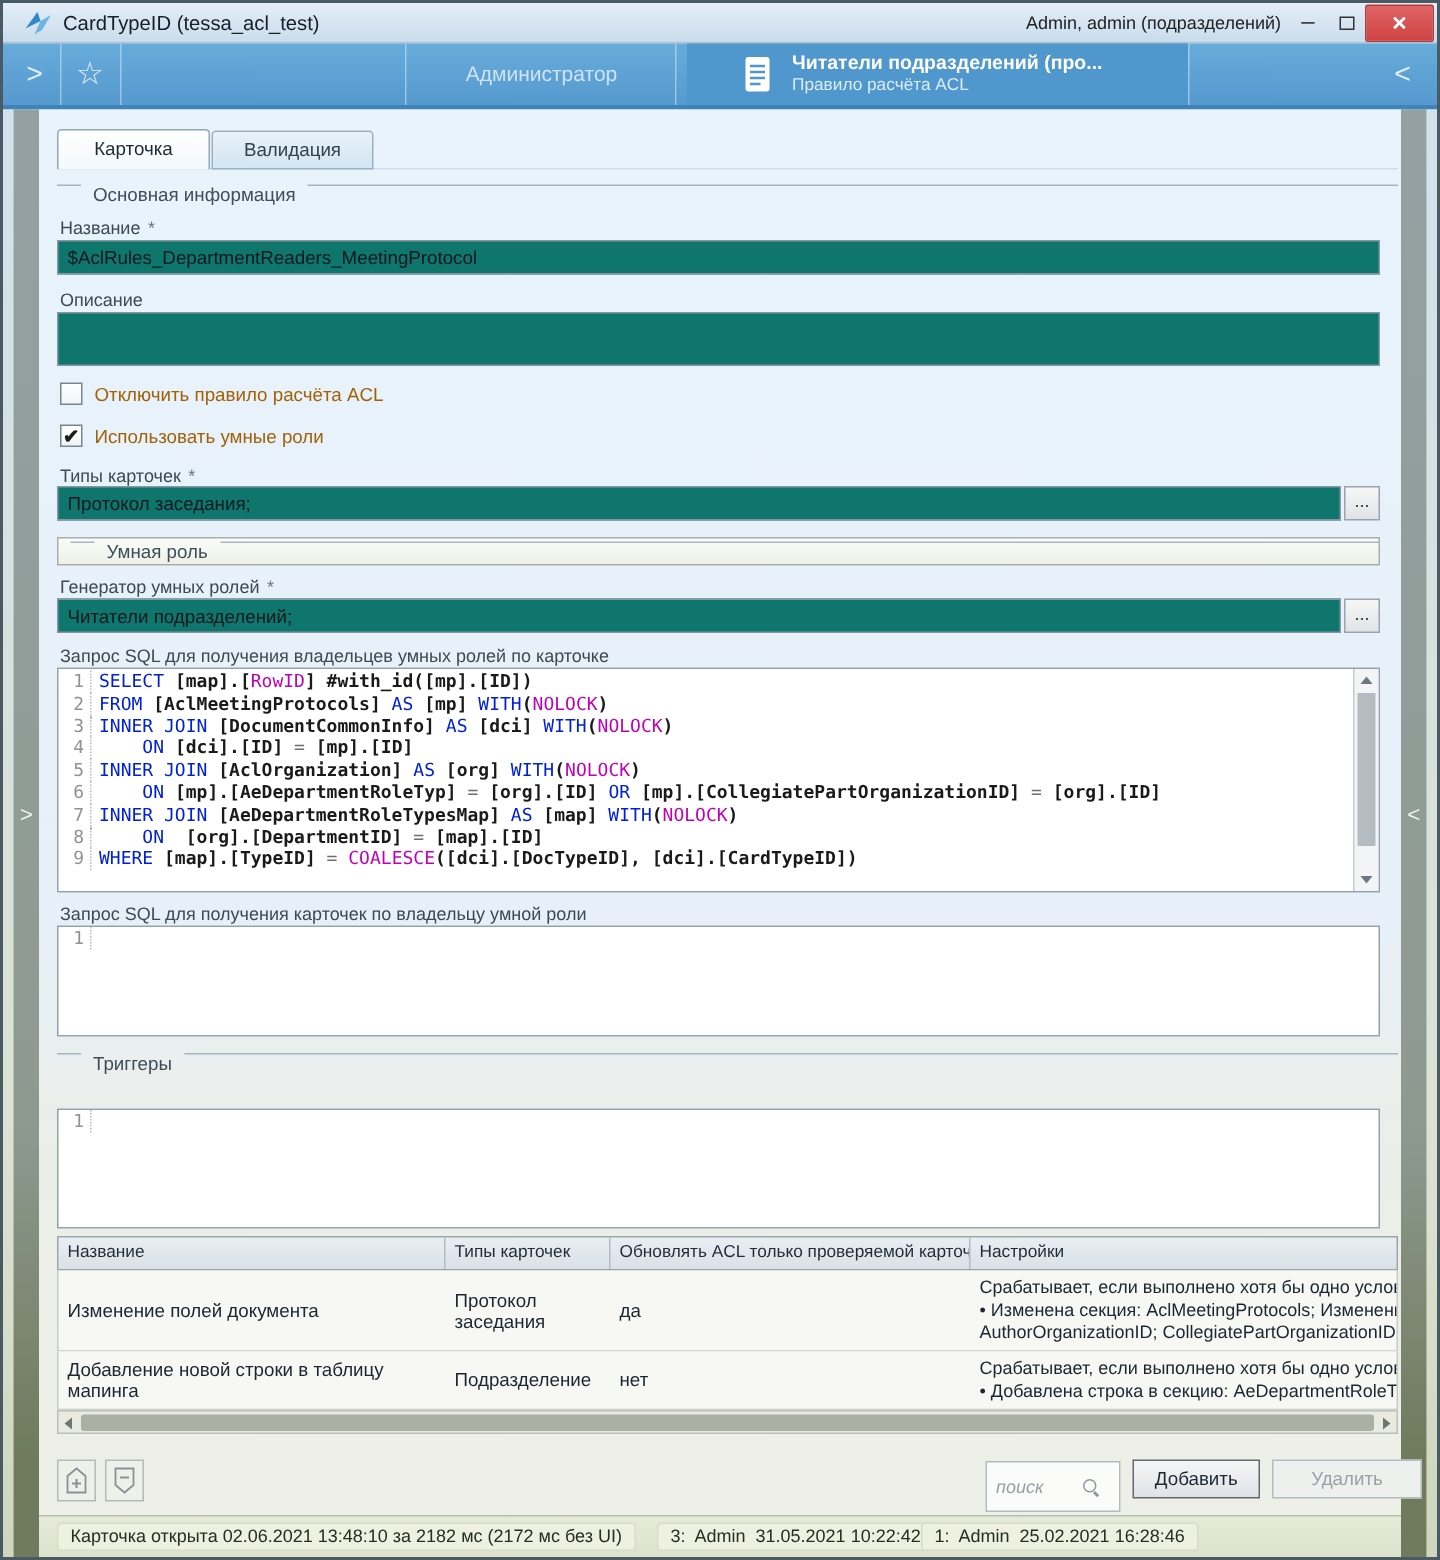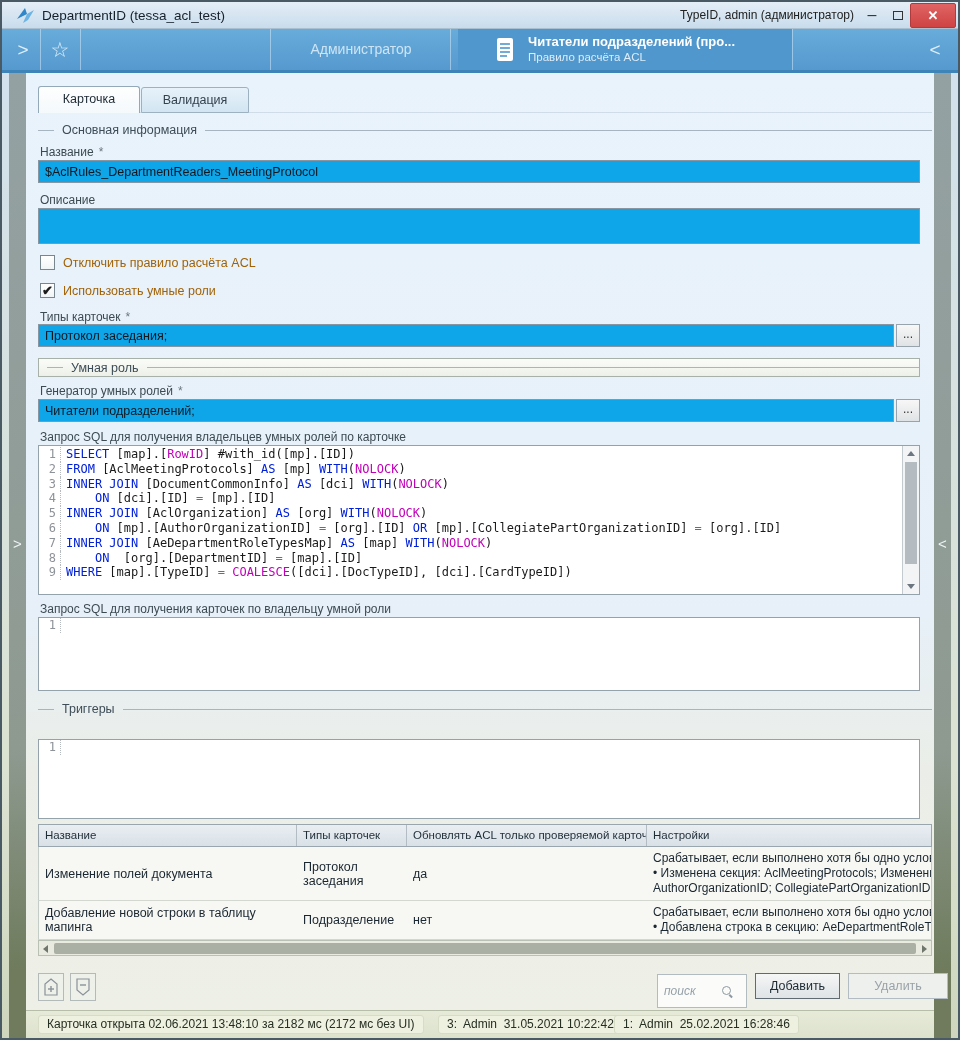--- a/index.html
+++ b/index.html
@@ -39,46 +39,46 @@
   
   .content{ left:24px; top:71px; width:908px; height:937px;
     background:linear-gradient(180deg,#e9f3fc 0%,#e7f0f8 58%,#ebeee8 74%,#eef0e7 100%);}
 
   .formtab{ height:26px; line-height:25px; text-align:center; font-size:12.5px;}
   .formtab.active{ background:linear-gradient(180deg,#fefefe,#f4f9fc); border:1px solid #93a9b8;
     border-bottom:none; border-radius:3px 3px 0 0; color:#1d2a33; z-index:2;}
   .formtab.inactive{ background:linear-gradient(180deg,#e7f2fa,#d2e5f2); border:1px solid #9cb2c1;
     border-radius:3px 3px 0 0; color:#33424c; z-index:1;}
 
-  .gcaption{ display:flex; align-items:center; font-size:12.5px; color:#3e4d57;}
+  .gcaption{ display:flex; align-items:flex-start; font-size:12.5px; color:#3e4d57;}
   .gcaption::before{ content:""; width:16px; height:1px; background:#a6b5bf; margin-right:8px;}
   .gcaption .cap-line{ flex:1; height:1px; background:#a6b5bf; margin-left:8px;}
   .smartband{ border:1px solid #a7b1a9; background:linear-gradient(180deg,#fbfcf9,#edf0e8);
     display:flex; align-items:center; padding:0 0 0 8px;}
   .smartband .gcaption{ flex:1;}
 
   .flabel{ font-size:12px; color:#3c4a52;}
   .freq{ color:#6a7882; margin-left:5px;}
-  .tinput{ border:1px solid #8796a1; background:#0ea5e9; font-size:12.5px; color:#101820;
+  .tinput{ border:1px solid #8796a1; background:#0f766e; font-size:12.5px; color:#101820;
     padding:0 6px; font-family:"Liberation Sans",sans-serif; outline:none;}
   textarea.tinput{ resize:none; padding-top:3px;}
   .dots{ border:1px solid #98a4ab; background:linear-gradient(180deg,#f7f7f7,#e0e3e5);
     font-size:12px; color:#333; text-align:center; line-height:18px;}
 
   .cbrow{ display:flex; align-items:center;}
   .cbbox{ width:15px; height:15px; border:1px solid #78878f; background:linear-gradient(180deg,#fff,#f1f4f6);
     font-size:13px; line-height:13px; text-align:center; color:#1c1c1c; font-weight:bold;}
   .cblabel{ margin-left:8px; font-size:12.5px; color:#a16207;}
 
   
   .editor{ border:1px solid #93a2ab; background:#fff; overflow:hidden;}
   .code-line{ display:flex; line-height:14.8px; font-family:"DejaVu Sans Mono",monospace; font-size:12px; white-space:pre;}
   .line-num{ flex:0 0 22px; text-align:right; padding-right:4px; color:#8e9399;
     border-right:1px dotted #b5bac0; margin-right:5px;}
-  .kw{ color:#0020d8;} .fn{ color:#c000b8;} .pl{ color:#1a1a1a;} .op{ color:#6e6e6e;}
+  .kw{ color:#0020d8;} .fn{ color:#c000b8;} .pl{ color:#1a1a1a;font-weight:bold;} .op{ color:#6e6e6e;}
   .vscroll{ position:absolute; right:0; top:0; width:17px; height:100%;
     background:#f2f4f6; border-left:1px solid #c4cbd0;}
   .tri-up{ position:absolute; left:4px; top:5px; width:0; height:0;
     border-left:4px solid transparent; border-right:4px solid transparent; border-bottom:5px solid #6c7680;}
   .tri-down{ position:absolute; left:4px; bottom:5px; width:0; height:0;
     border-left:4px solid transparent; border-right:4px solid transparent; border-top:5px solid #6c7680;}
   .vthumb{ position:absolute; left:2px; top:16px; width:12px; height:102px; background:#b4bcc2;}
 
   
   .thead{ display:flex; height:23px; align-items:center; overflow:hidden;
@@ -122,22 +122,22 @@
 </head>
 <body>
 
 <div id="window">
 
   <div class="abs titlebar">
     <svg class="abs" style="left:14px;top:5px" width="19" height="17" viewBox="0 0 19 17">
       <path d="M1 12 L9 1 L11 7 Z" fill="#2f86c8"></path>
       <path d="M7 16 L11 7 L18 3 L12 13 Z" fill="#6db4e4"></path>
     </svg>
-    <div class="abs title-text">DepartmentID (tessa_acl_test)</div>
-    <div class="abs user-text">TypeID, admin (администратор)</div>
+    <div class="abs title-text">CardTypeID (tessa_acl_test)</div>
+    <div class="abs user-text">Admin, admin (подразделений)</div>
     <div class="abs winbtn" style="left:858px">–</div>
     <div class="abs winbtn" style="left:884px"><span class="maxglyph"></span></div>
     <div class="abs closebtn">✕</div>
   </div>
 
   <div class="abs nav"></div>
   <div class="abs navstrip"></div>
   <div class="abs navbtn" style="left:6px;width:30px">&gt;</div>
   <div class="abs navdiv" style="left:38px"></div>
   <div class="abs navbtn" style="left:40px;width:36px;font-size:21px">☆</div>
@@ -216,21 +216,21 @@
   <div class="abs dots" style="left:894px;top:397px;width:24px;height:23px">...</div>
 
   <div class="abs flabel" style="left:38px;top:428px">Запрос SQL для получения владельцев умных ролей по карточке</div>
   <div class="abs editor" style="left:36px;top:443px;width:882px;height:150px">
     <div style="padding-top:1px" id="sql-owners-code">
         <div class="code-line"><span class="line-num">1</span><span class="kw">SELECT</span><span class="pl"> [map].[</span><span class="fn">RowID</span><span class="pl">] #with_id([mp].[ID])</span></div>
         <div class="code-line"><span class="line-num">2</span><span class="kw">FROM</span><span class="pl"> [AclMeetingProtocols] </span><span class="kw">AS</span><span class="pl"> [mp] </span><span class="kw">WITH</span><span class="pl">(</span><span class="fn">NOLOCK</span><span class="pl">)</span></div>
         <div class="code-line"><span class="line-num">3</span><span class="kw">INNER JOIN</span><span class="pl"> [DocumentCommonInfo] </span><span class="kw">AS</span><span class="pl"> [dci] </span><span class="kw">WITH</span><span class="pl">(</span><span class="fn">NOLOCK</span><span class="pl">)</span></div>
         <div class="code-line"><span class="line-num">4</span><span class="pl">    </span><span class="kw">ON</span><span class="pl"> [dci].[ID] </span><span class="op">=</span><span class="pl"> [mp].[ID]</span></div>
         <div class="code-line"><span class="line-num">5</span><span class="kw">INNER JOIN</span><span class="pl"> [AclOrganization] </span><span class="kw">AS</span><span class="pl"> [org] </span><span class="kw">WITH</span><span class="pl">(</span><span class="fn">NOLOCK</span><span class="pl">)</span></div>
-        <div class="code-line"><span class="line-num">6</span><span class="pl">    </span><span class="kw">ON</span><span class="pl"> [mp].[AuthorOrganizationID] </span><span class="op">=</span><span class="pl"> [org].[ID] </span><span class="kw">OR</span><span class="pl"> [mp].[CollegiatePartOrganizationID] </span><span class="op">=</span><span class="pl"> [org].[ID]</span></div>
+        <div class="code-line"><span class="line-num">6</span><span class="pl">    </span><span class="kw">ON</span><span class="pl"> [mp].[AeDepartmentRoleTyp] </span><span class="op">=</span><span class="pl"> [org].[ID] </span><span class="kw">OR</span><span class="pl"> [mp].[CollegiatePartOrganizationID] </span><span class="op">=</span><span class="pl"> [org].[ID]</span></div>
         <div class="code-line"><span class="line-num">7</span><span class="kw">INNER JOIN</span><span class="pl"> [AeDepartmentRoleTypesMap] </span><span class="kw">AS</span><span class="pl"> [map] </span><span class="kw">WITH</span><span class="pl">(</span><span class="fn">NOLOCK</span><span class="pl">)</span></div>
         <div class="code-line"><span class="line-num">8</span><span class="pl">    </span><span class="kw">ON</span><span class="pl">  [org].[DepartmentID] </span><span class="op">=</span><span class="pl"> [map].[ID]</span></div>
         <div class="code-line"><span class="line-num">9</span><span class="kw">WHERE</span><span class="pl"> [map].[TypeID] </span><span class="op">=</span><span class="pl"> </span><span class="fn">COALESCE</span><span class="pl">([dci].[DocTypeID], [dci].[CardTypeID])</span></div>
       </div>
     <div class="vscroll">
       <div class="tri-up"></div>
       <div class="vthumb"></div>
       <div class="tri-down"></div>
     </div>
   </div>

